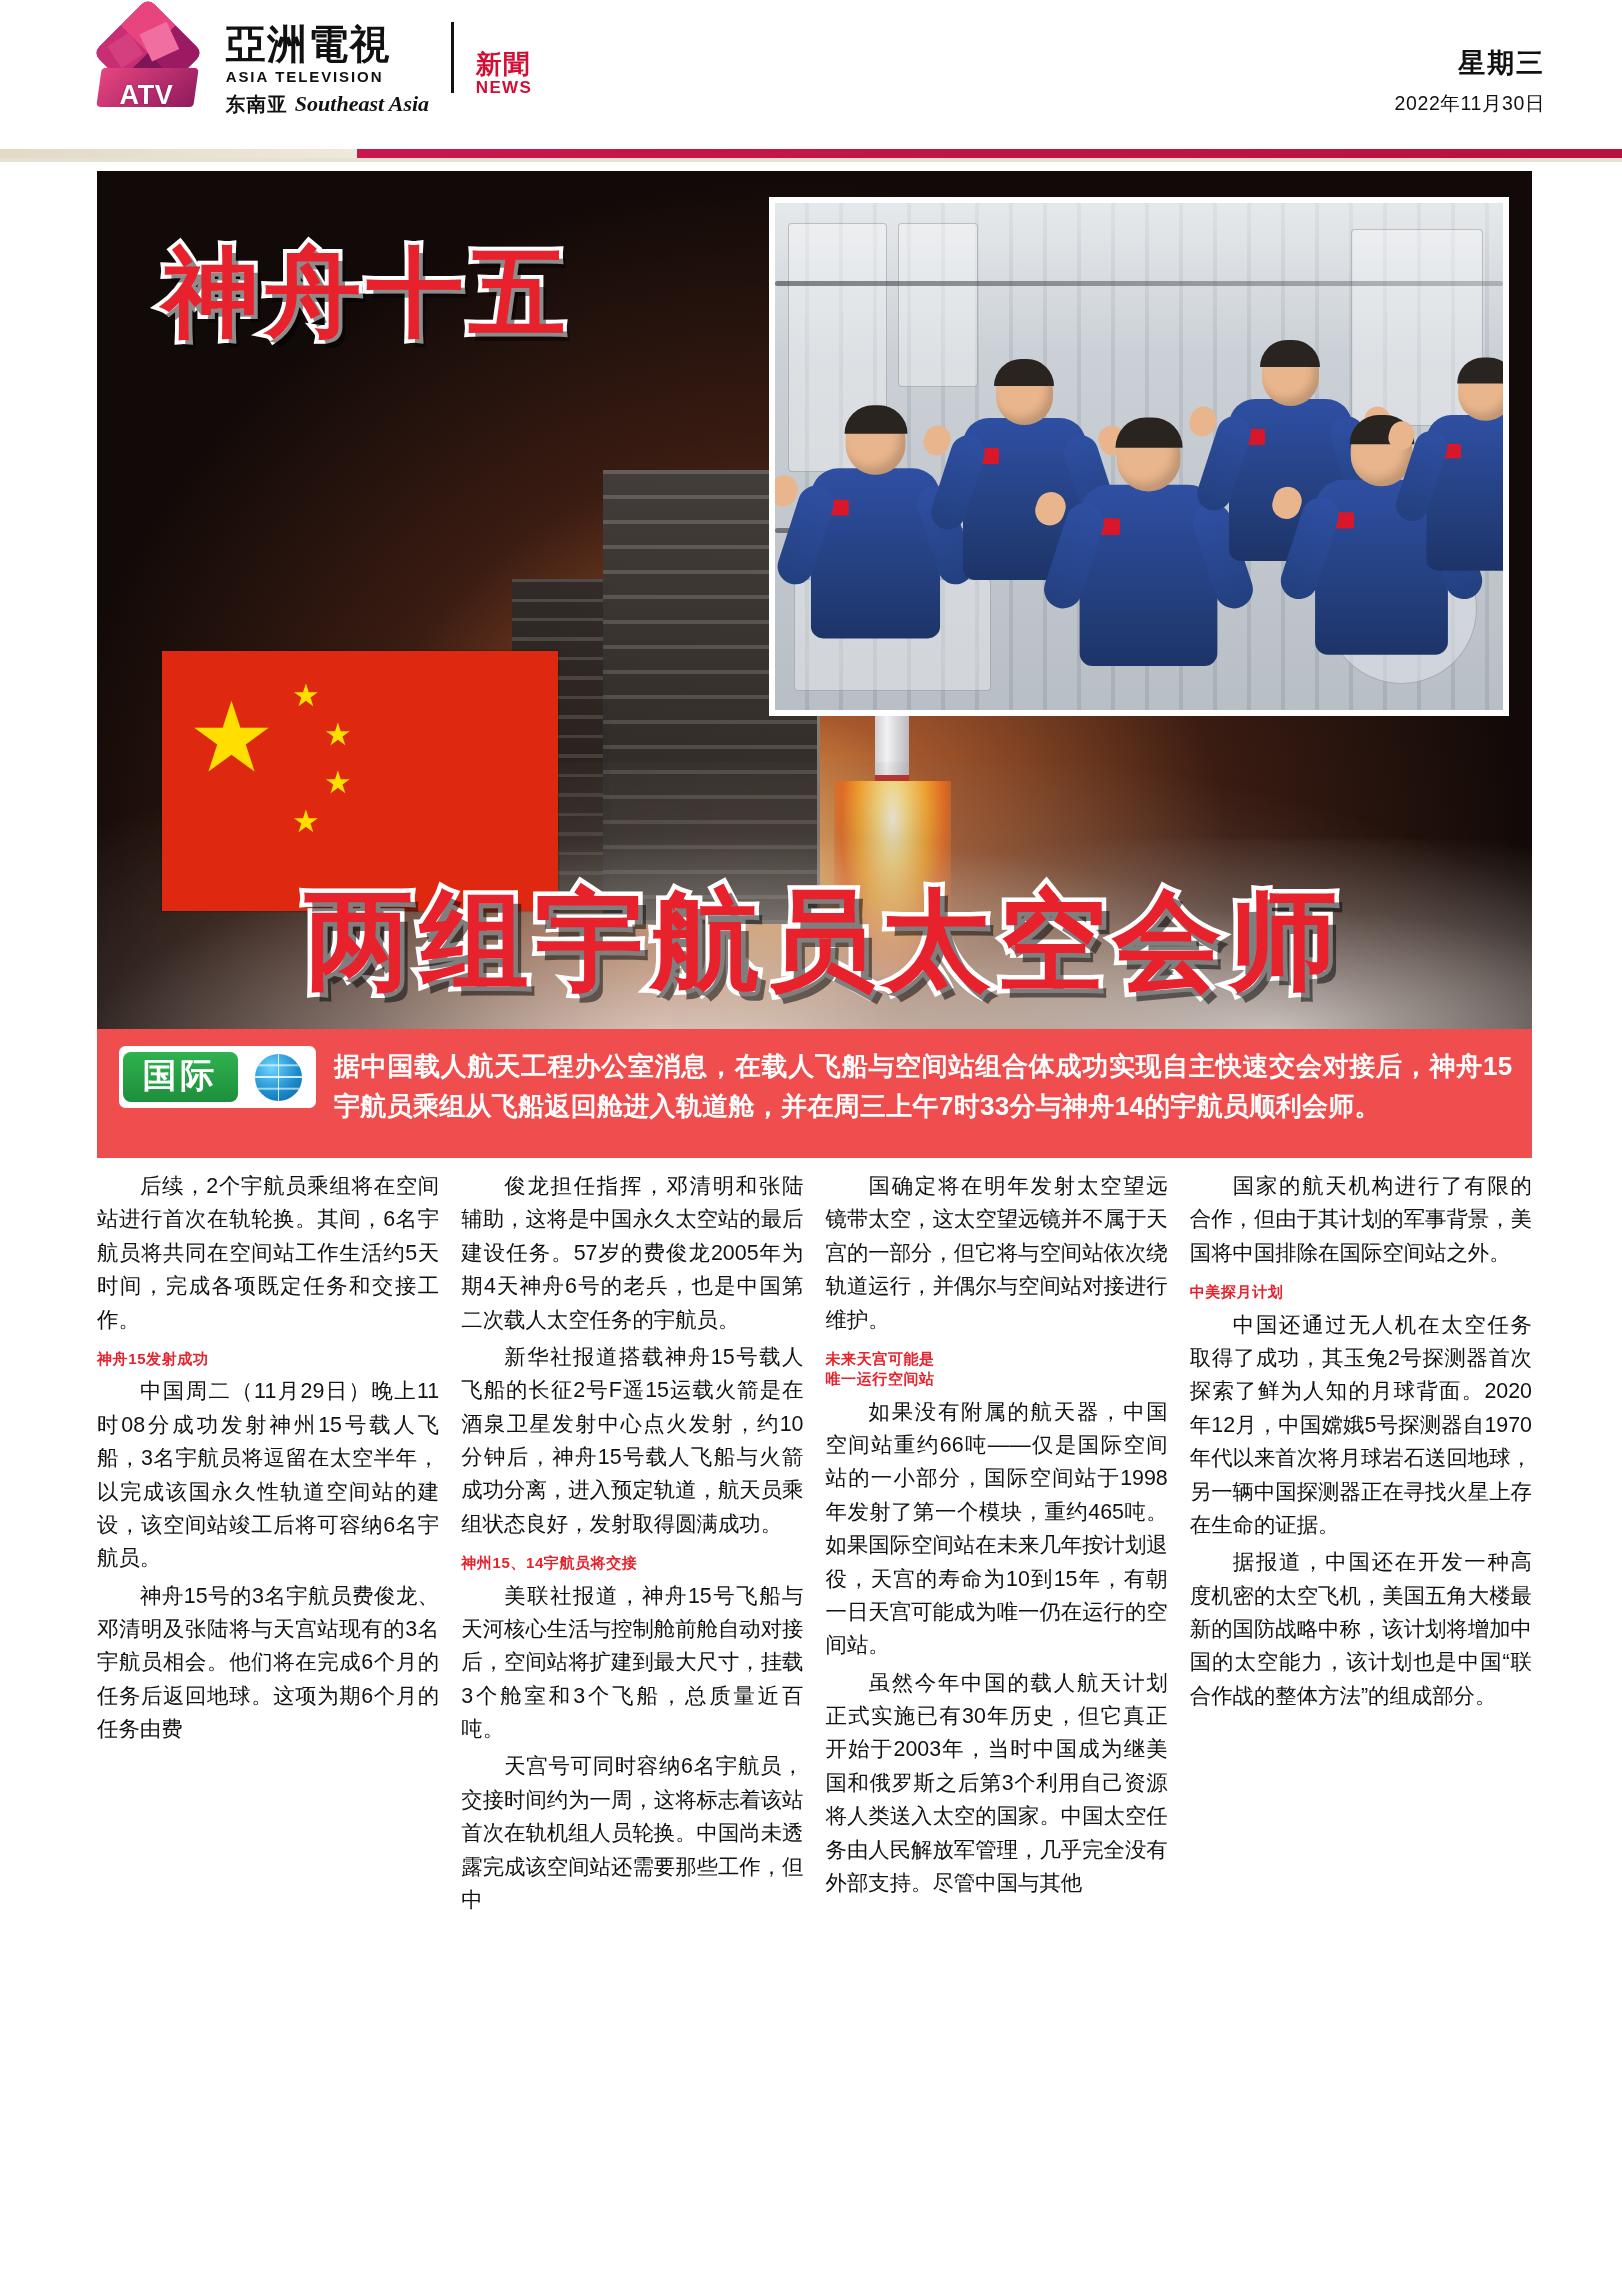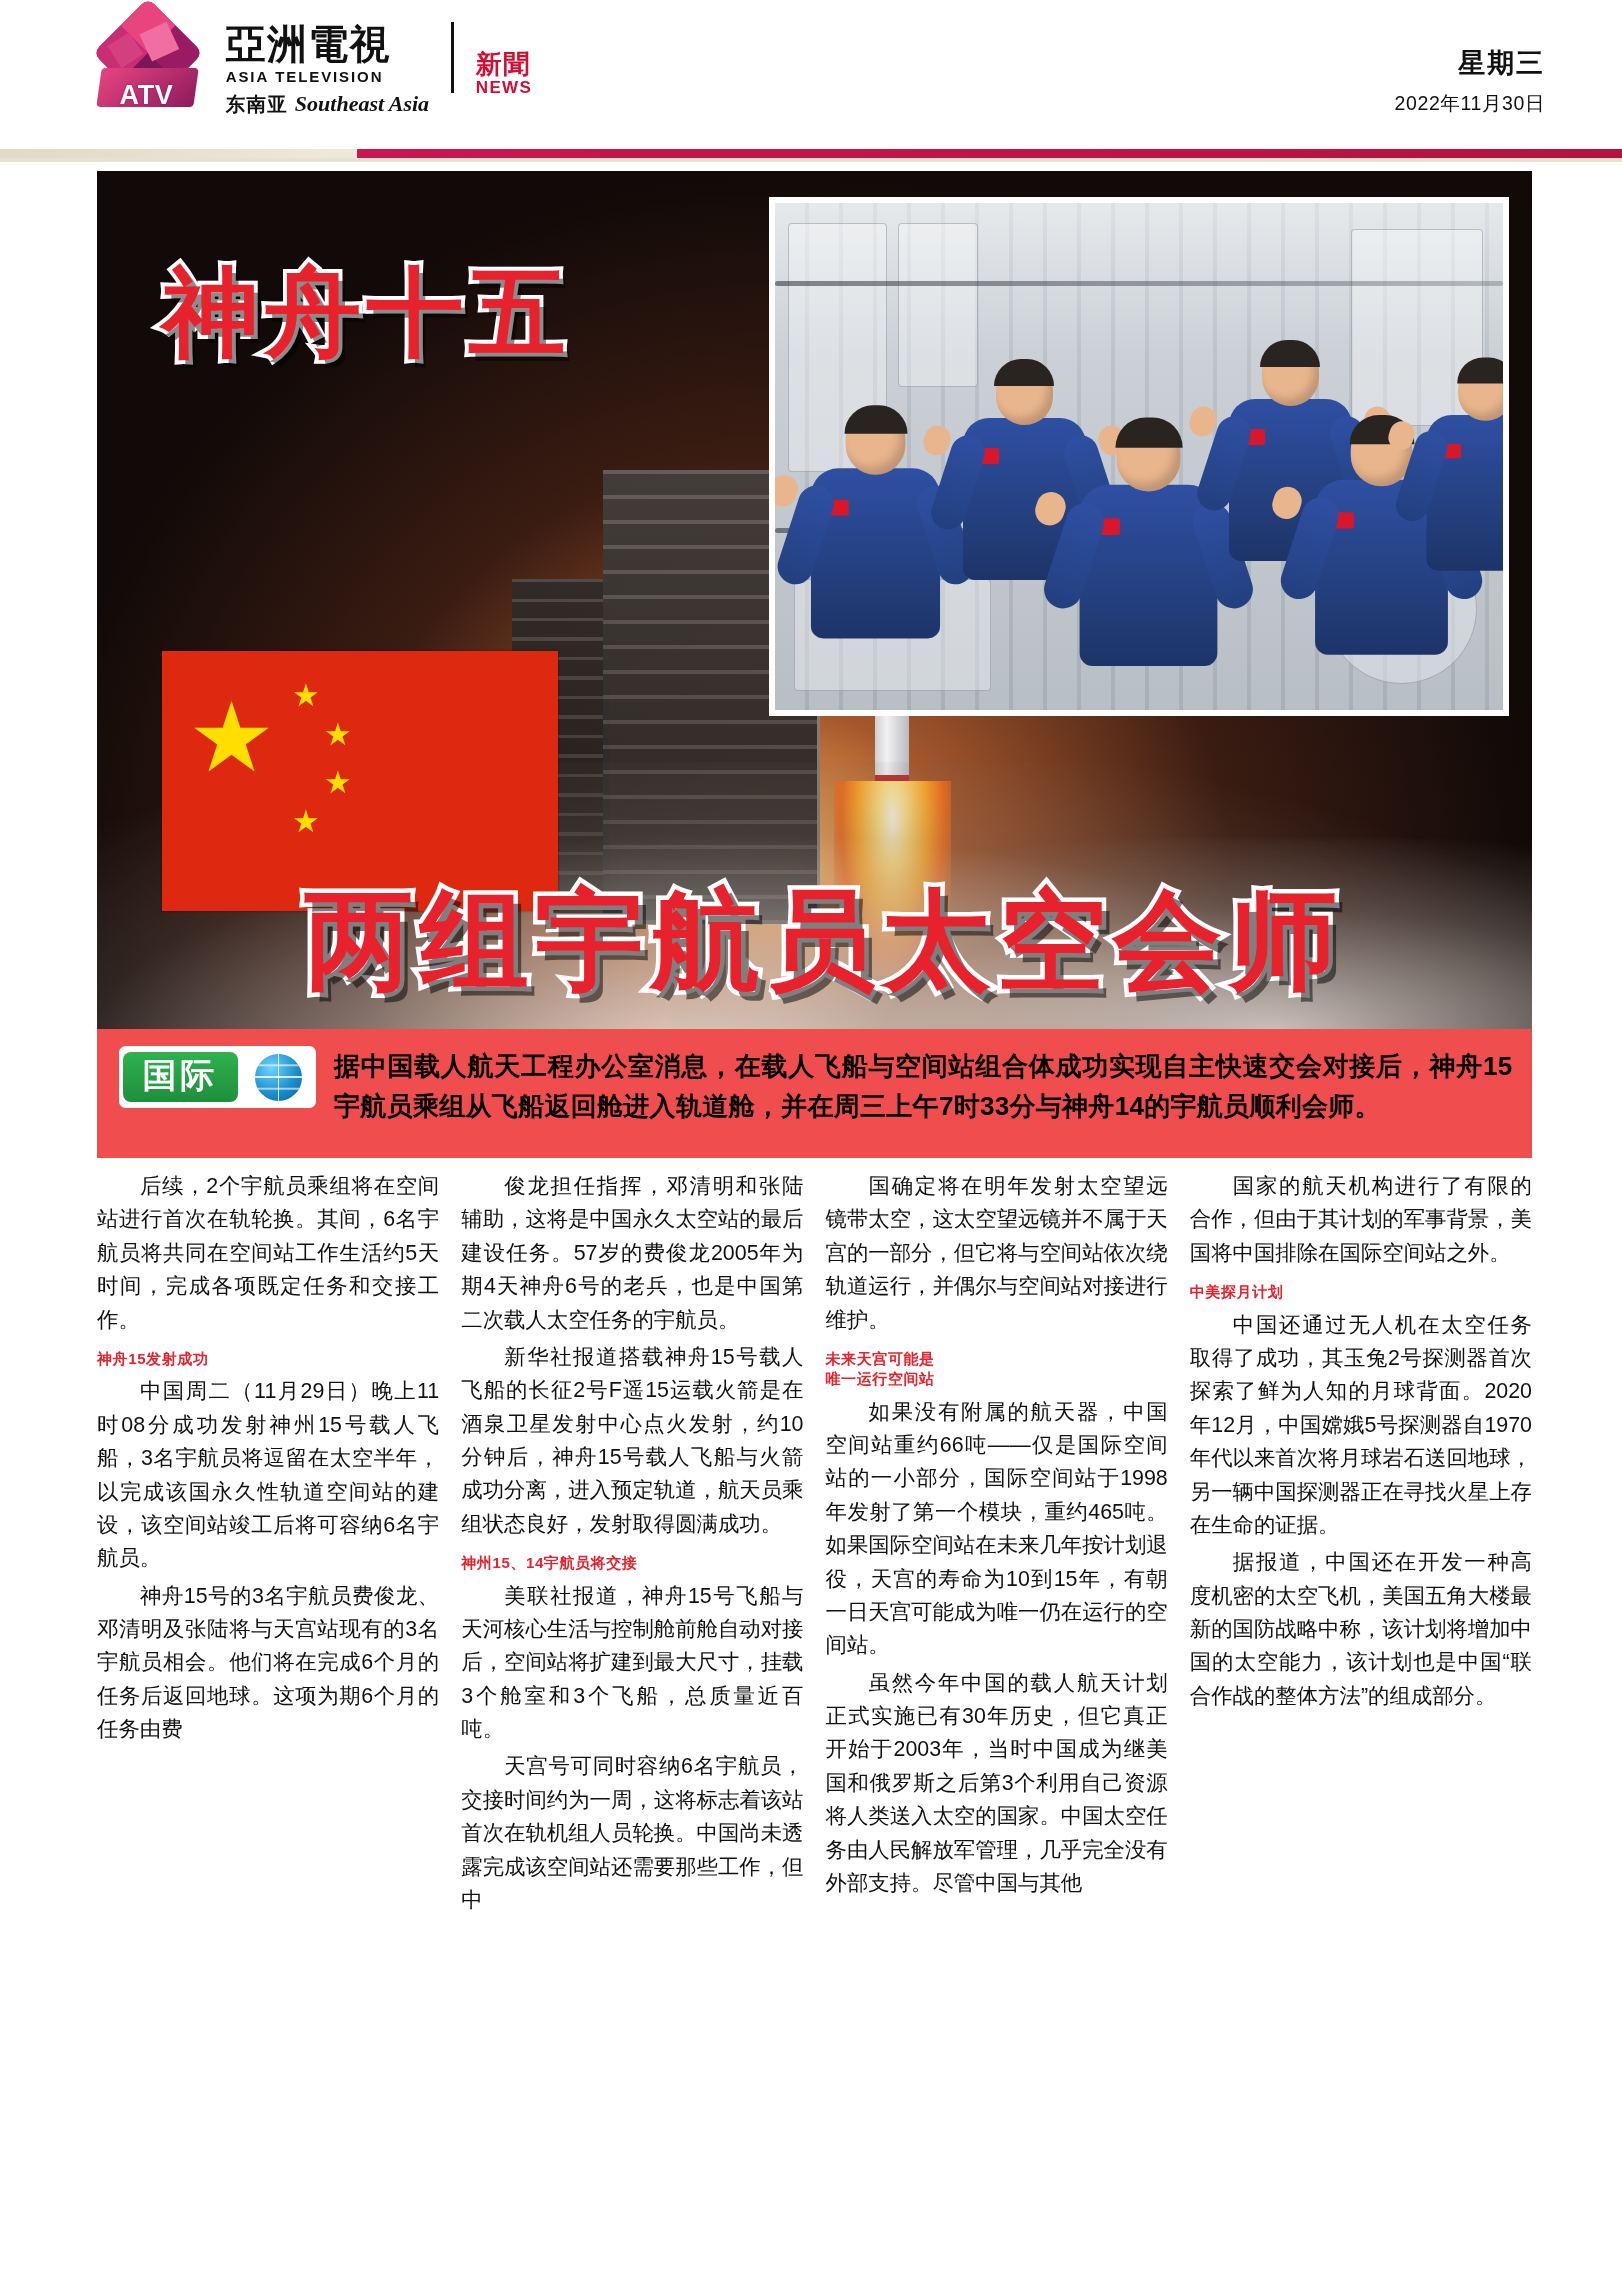--- a/index.html
+++ b/index.html
@@ -386,21 +386,21 @@
     width: 26px; height: 30px;
     background: #e9b58c;
     border-radius: 13px;
   }
   .astro .hand.l { left: -28.6px; top: 0px; }
   .astro .hand.r { right: -28.6px; top: 0px; }
 
   .title-block {
     position: absolute;
     left: 65px;
-    top: 88px;
+    top: 68px;
     z-index: 6;
   }
   .big-title {
     font-size: 97px;
     line-height: 1.12;
     font-weight: bold;
     color: #e8222d;
     letter-spacing: 5.2px;
     -webkit-text-stroke: 7.8px #ffffff;
     paint-order: stroke fill;
@@ -503,21 +503,21 @@
     content: "";
     position: absolute;
     left: 0; right: 0;
     top: 50%;
     height: 1.3px;
     margin-top: -0.6px;
     background: rgba(255,255,255,.8);
     box-shadow: 0 -11.7px 0 rgba(255,255,255,.6), 0 11.7px 0 rgba(255,255,255,.6);
   }
   .lead-text {
-    color: #000000;
+    color: #ffffff;
     font-size: 26px;
     line-height: 1.52;
     letter-spacing: 0.3px;
     font-weight: 600;
     text-align: justify;
     padding-top: 1.3px;
   }
 
   
   .columns {

